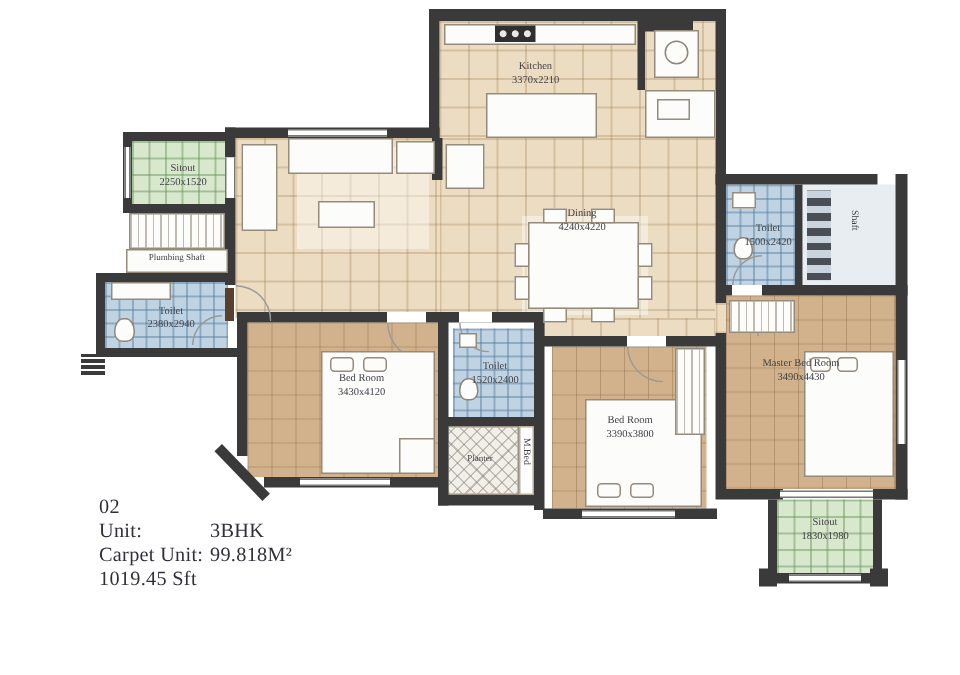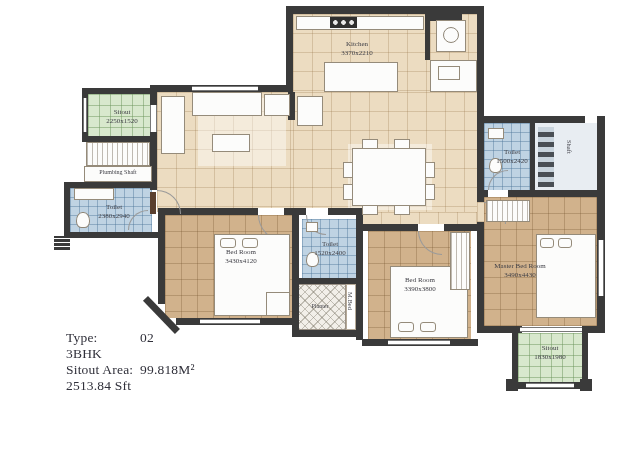--- a/index.html
+++ b/index.html
@@ -173,20 +173,24 @@
   <div class="abs wc" style="left:76px;top:212px;width:14px;height:16px;"></div>
   <div class="abs furn" style="left:306px;top:222px;width:12px;height:10px;"></div>
   <div class="abs wc" style="left:306px;top:252px;width:13px;height:15px;"></div>
   <div class="abs furn" style="left:488px;top:128px;width:16px;height:11px;"></div>
   <div class="abs wc" style="left:489px;top:158px;width:13px;height:15px;"></div>
 
   <div class="rlabel" style="left:337px;top:40px;margin-left:20px;">
     <span>Kitchen</span>
       <span>3370x2210</span>
     </div>
+  <div class="rlabel" style="left:388px;top:138px;">
+    <span>Dining</span>
+      <span>4240x4220</span>
+    </div>
   <div class="rlabel" style="left:122px;top:108px;">
     <span>Sitout</span>
       <span>2250x1520</span>
     </div>
   <div class="rlabel tiny" style="left:118px;top:169px;">
     <span>Plumbing Shaft</span>
     </div>
   <div class="rlabel" style="left:114px;top:203px;">
     <span>Toilet</span>
       <span>2380x2940</span>
@@ -205,38 +209,38 @@
   <div class="vlabel" style="left:347px;top:292px;"><span>M.Bed</span></div>
   <div class="rlabel" style="left:420px;top:276px;">
     <span>Bed Room</span>
       <span>3390x3800</span>
     </div>
   <div class="rlabel" style="left:512px;top:148px;">
     <span>Toilet</span>
       <span>1500x2420</span>
     </div>
   <div class="vlabel" style="left:566px;top:140px;"><span>Shaft</span></div>
-  <div class="rlabel" style="left:520px;top:238px;margin-top:24px;">
+  <div class="rlabel" style="left:534px;top:238px;">
     <span>Master Bed Room</span>
       <span>3490x4430</span>
     </div>
   <div class="rlabel" style="left:550px;top:344px;">
     <span>Sitout</span>
       <span>1830x1980</span>
     </div>
 
   <div id="info">
     <div class="irow">
-      <span>Type:</span>
       <span>02</span>
     </div>
     <div class="irow">
+      <span>Unit:</span>
       <span>3BHK</span>
     </div>
     <div class="irow">
-      <span>Sitout Area:</span>
+      <span>Carpet Unit:</span>
       <span>99.818M²</span>
     </div>
     <div class="irow">
-      <span>2513.84 Sft</span>
+      <span>1019.45 Sft</span>
     </div>
   </div>
 </div>
 
 </body></html>

